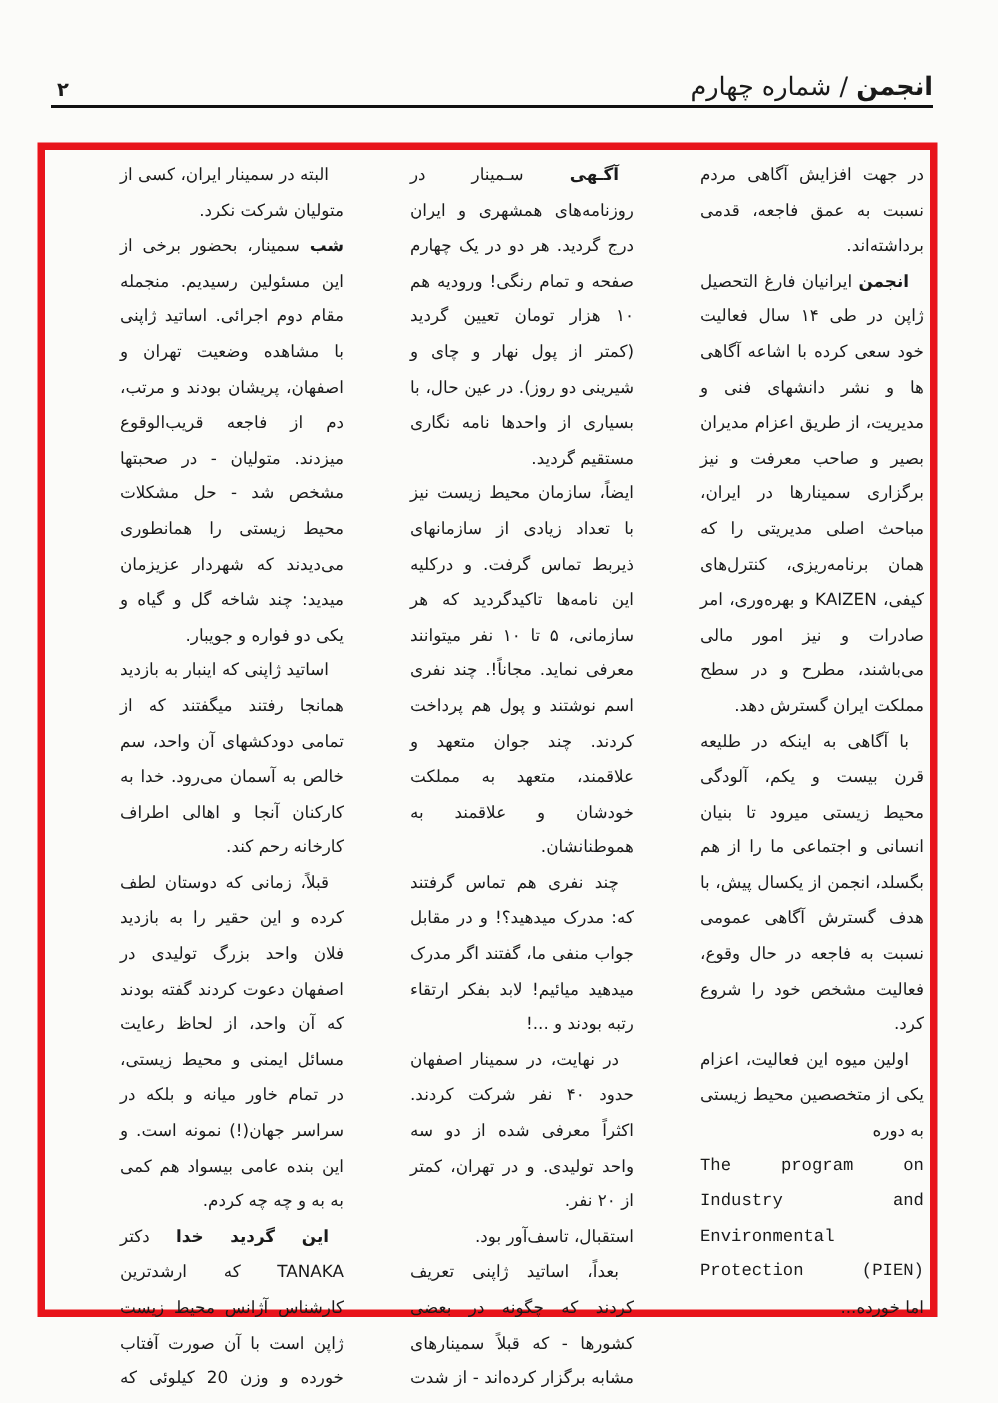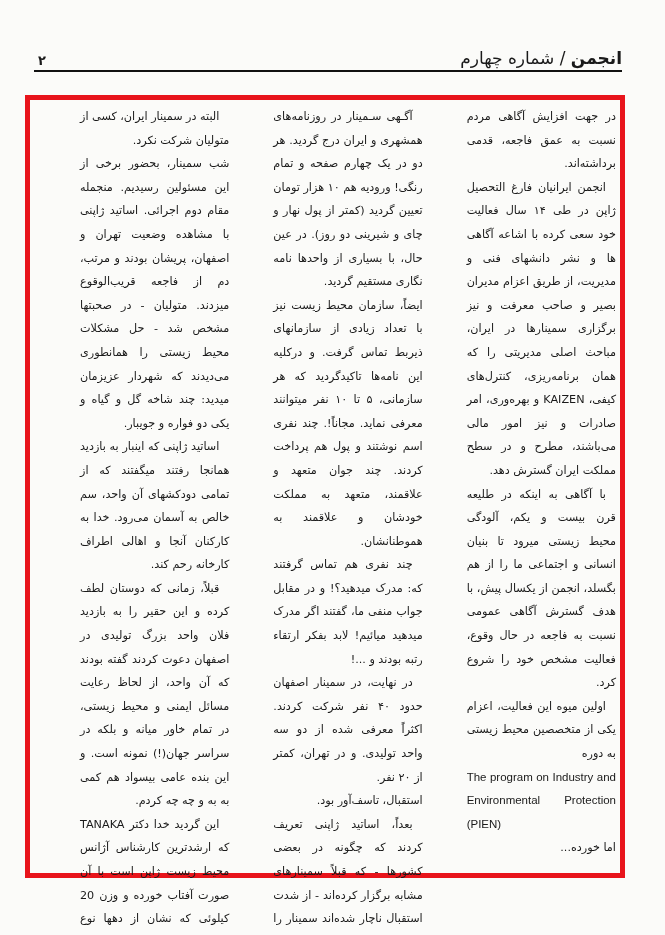--- a/index.html
+++ b/index.html
@@ -28,22 +28,22 @@
   .columns {
     position: absolute; left: 36px; top: 105px; width: 580px; height: 770px;
     display: flex; flex-direction: row-reverse; justify-content: space-between;
   }
   .col {
     width: 182px; direction: rtl; text-align: justify;
     font-size: 11.2px; line-height: 23.6px; margin-left: 44px;
   }
   .col p { margin: 0; text-indent: 10px; }
   .col p.noindent { text-indent: 0; }
-  .col .lead { font-weight: normal; }
-  .en-line { direction: ltr; text-align: justify; text-align-last: justify; font-family: Liberation Sans, sans-serif; font-size: 11.5px; }
+  .col .lead { font-weight: bold; }
+  .en-line { direction: ltr; text-align: justify; text-align-last: justify; font-family: Liberation Mono, monospace; font-size: 11.5px; }
 </style>
 </head>
 <body>
 
 <div class="header">
   <span class="page-number">۲</span>
   <span class="running-title"><b>انجمن</b><span> / </span><span>شماره چهارم</span></span>
 </div>
 <div class="header-rule"></div>
 

